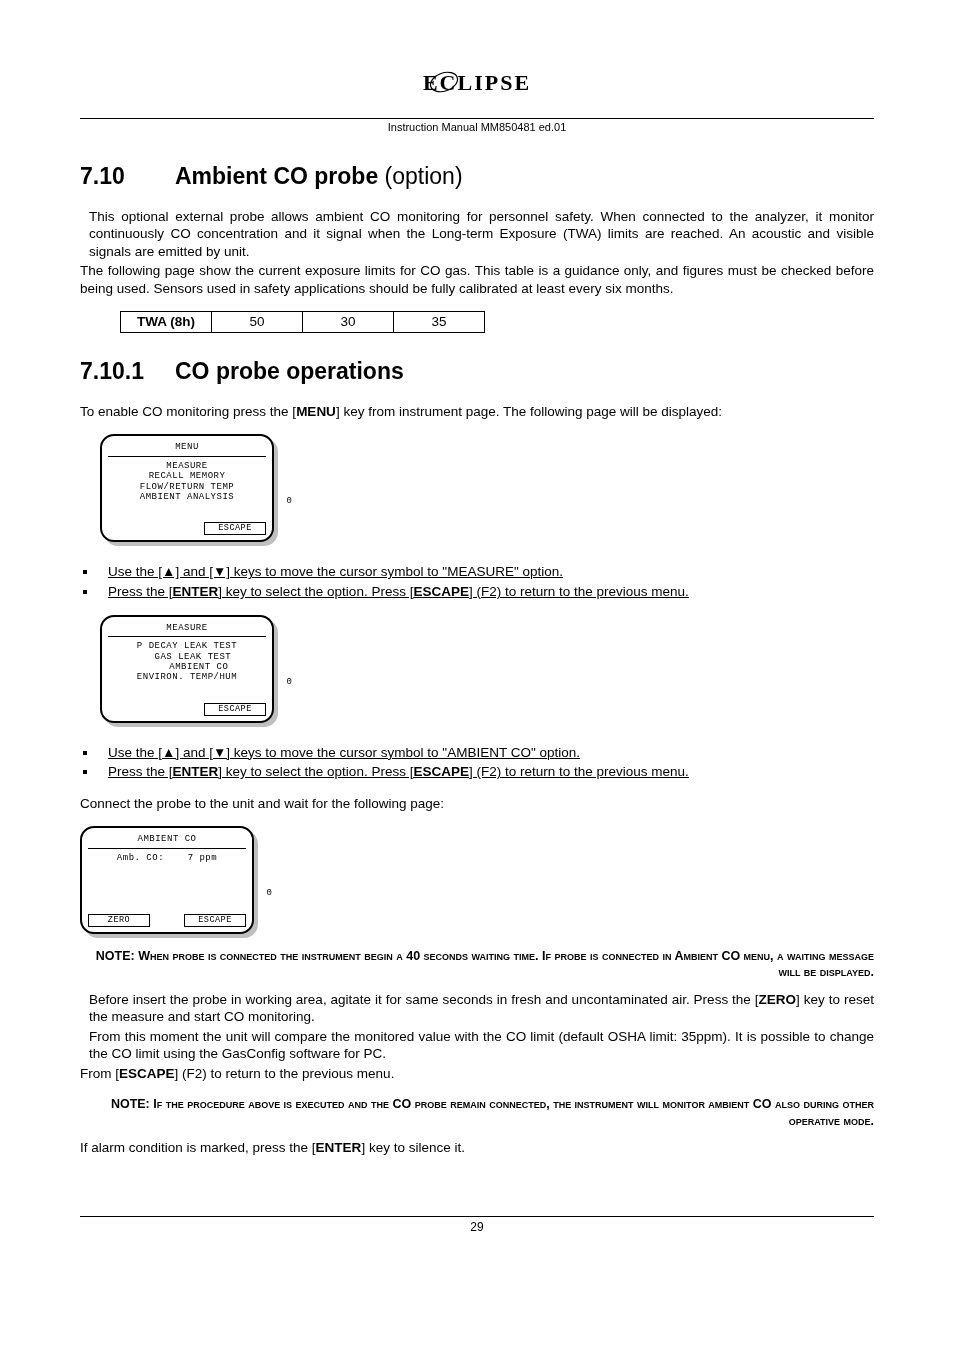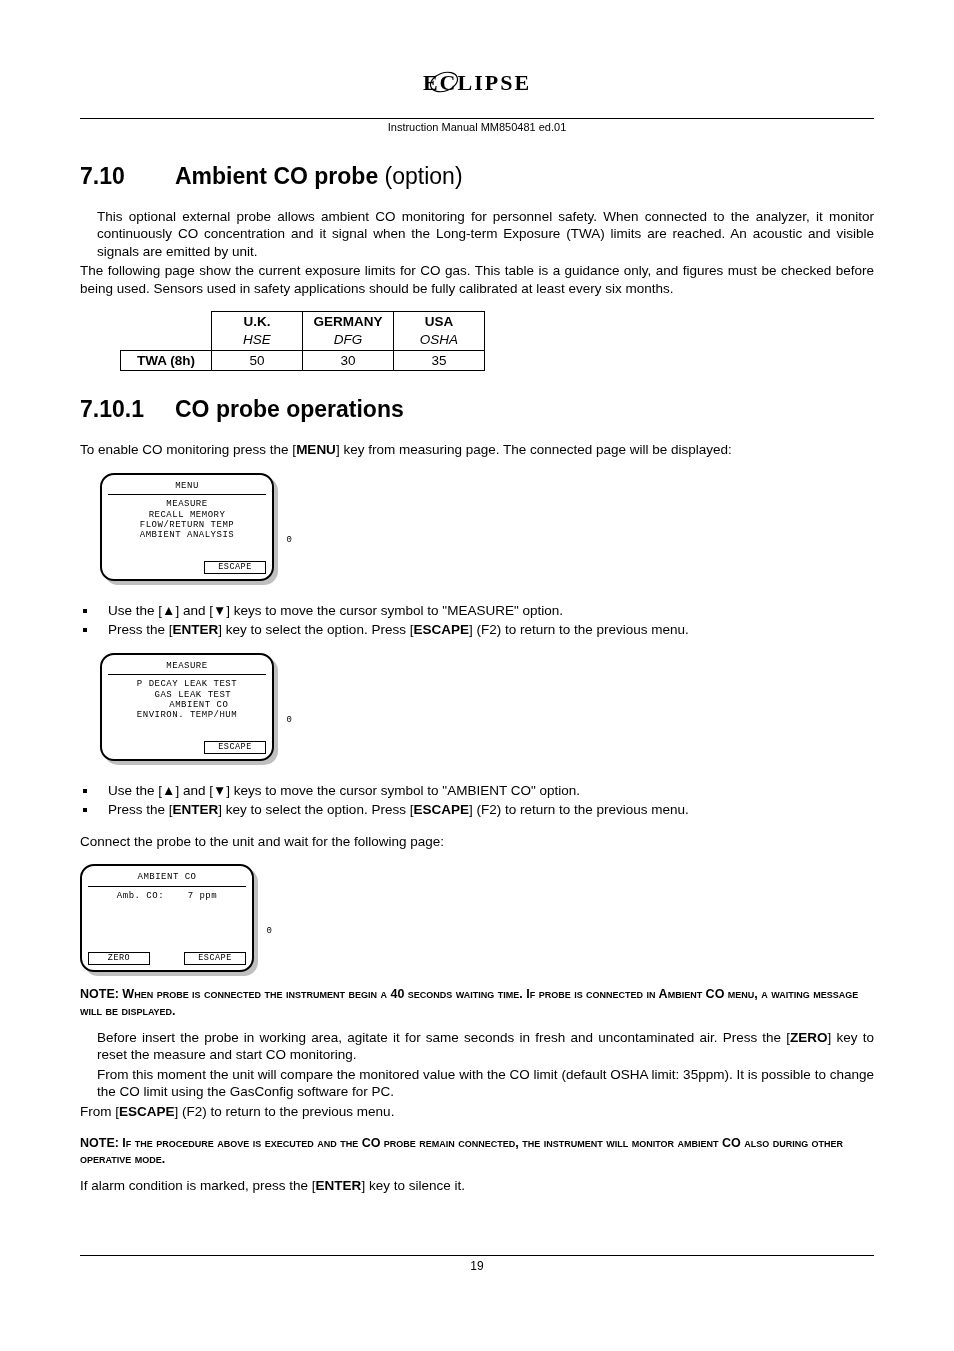--- a/index.html
+++ b/index.html
@@ -27,38 +27,38 @@
     padding-top: 1px;
     margin-bottom: 28px;
     margin-top: 15px;
   }
   h2.section {
     font-size: 23px;
     margin: 0 0 16px 0;
   }
   h2.section .num { display:inline-block; width: 95px; }
   h2.section .normal { font-weight: normal; }
-  p.just { text-align: justify; margin: 0 0 2px 17px; }
+  p.just { text-align: justify; margin: 0 0 2px 9px; }
   p.para { margin: 0 0 14px 0; }
 
   table.limits {
     border-collapse: collapse;
     margin: 10px 0 24px 40px;
     font-size: 13.5px;
   }
   table.limits th, table.limits td {
     border: 1px solid #000;
     padding: 1px 10px;
     text-align: center;
     min-width: 70px;
   }
   table.limits .sub { font-style: italic; font-weight: normal; }
   table.limits td.row-h { text-align:center; font-weight:bold; }
 
-  ul.sq { list-style: square; margin: 21px 0 14px 18px; padding: 0; }
+  ul.sq { list-style: square; margin: 21px 0 14px 18px; padding: 0; text-decoration: underline; }
   ul.sq li { margin: 0 0 2px 0; padding-left: 10px; }
 
   .lcd-wrap {
     margin: 8px 0 14px 20px;
     position: relative;
     width: 190px;
   }
   .lcd {
     border: 2px solid #000;
     border-radius: 14px;
@@ -106,20 +106,21 @@
     position: absolute;
     right: -2px;
     top: 62px;
     font-size: 9px;
     font-family: "Courier New", monospace;
   }
 
   .note {
     font-size: 12.5px;
     margin: 14px 0 10px 0;
+    text-align: right;
   }
   .note .lead { font-weight: bold; }
   .note .sc { font-variant: small-caps; }
 
   .footer {
     border-top: 1px solid #000;
     text-align: center;
     font-size: 12px;
     padding-top: 3px;
     margin-top: 60px;
@@ -141,41 +142,35 @@
 
 <h2 class="section">
   <span class="num">7.10</span><span>Ambient CO probe</span><span class="normal"> (option)</span>
 </h2>
 
 <p class="just">This optional external probe allows ambient CO monitoring for personnel safety. When connected to the analyzer, it monitor continuously CO concentration and it signal when the Long-term Exposure (TWA) limits are reached. An acoustic and visible signals are emitted by unit.</p>
 <p class="just para">The following page show the current exposure limits for CO gas. This table is a guidance only, and figures must be checked before being used. Sensors used in safety applications should be fully calibrated at least every six months.</p>
 
 <table class="limits">
   <tbody>
-      <tr>
-    <th style="border-top:none;border-left:none;"></th>
-    <th><span>U.K.</span><br><span class="sub">HSE</span></th>
-    <th><span>GERMANY</span><br><span class="sub">DFG</span></th>
-    <th><span>USA</span><br><span class="sub">OSHA</span></th>
-  </tr>
   <tr>
     <td class="row-h">TWA (8h)</td>
     <td>50</td>
     <td>30</td>
     <td>35</td>
   </tr>
 </tbody>
   </table>
 
 <h2 class="section">
   <span class="num">7.10.1</span><span>CO probe operations</span>
 </h2>
 
 <p class="para">
-  <span>To enable CO monitoring press the [</span><span class="k">MENU</span><span>] key from measuring page. The connected page will be displayed:</span>
+  <span>To enable CO monitoring press the [</span><span class="k">MENU</span><span>] key from instrument page. The following page will be displayed:</span>
 </p>
 
 <div class="lcd-wrap">
   <div class="lcd">
     <div class="title">MENU</div>
     <div class="body">MEASURE
 RECALL MEMORY
 FLOW/RETURN TEMP
 AMBIENT ANALYSIS</div>
     <div class="softrow">
@@ -239,14 +234,14 @@
 
 <div class="note">
   <span class="lead">NOTE: </span><span class="sc lead" style="font-weight:bold;">If the procedure above is executed and the CO probe remain connected, the instrument will monitor ambient CO also during other operative mode.</span>
 </div>
 
 <p class="para">
   <span>If alarm condition is marked, press the [</span><span class="k">ENTER</span><span>] key to silence it.</span>
 </p>
 
 <div class="footer">
-  <span>19</span>
+  <span>29</span>
 </div>
 
 </body></html>

